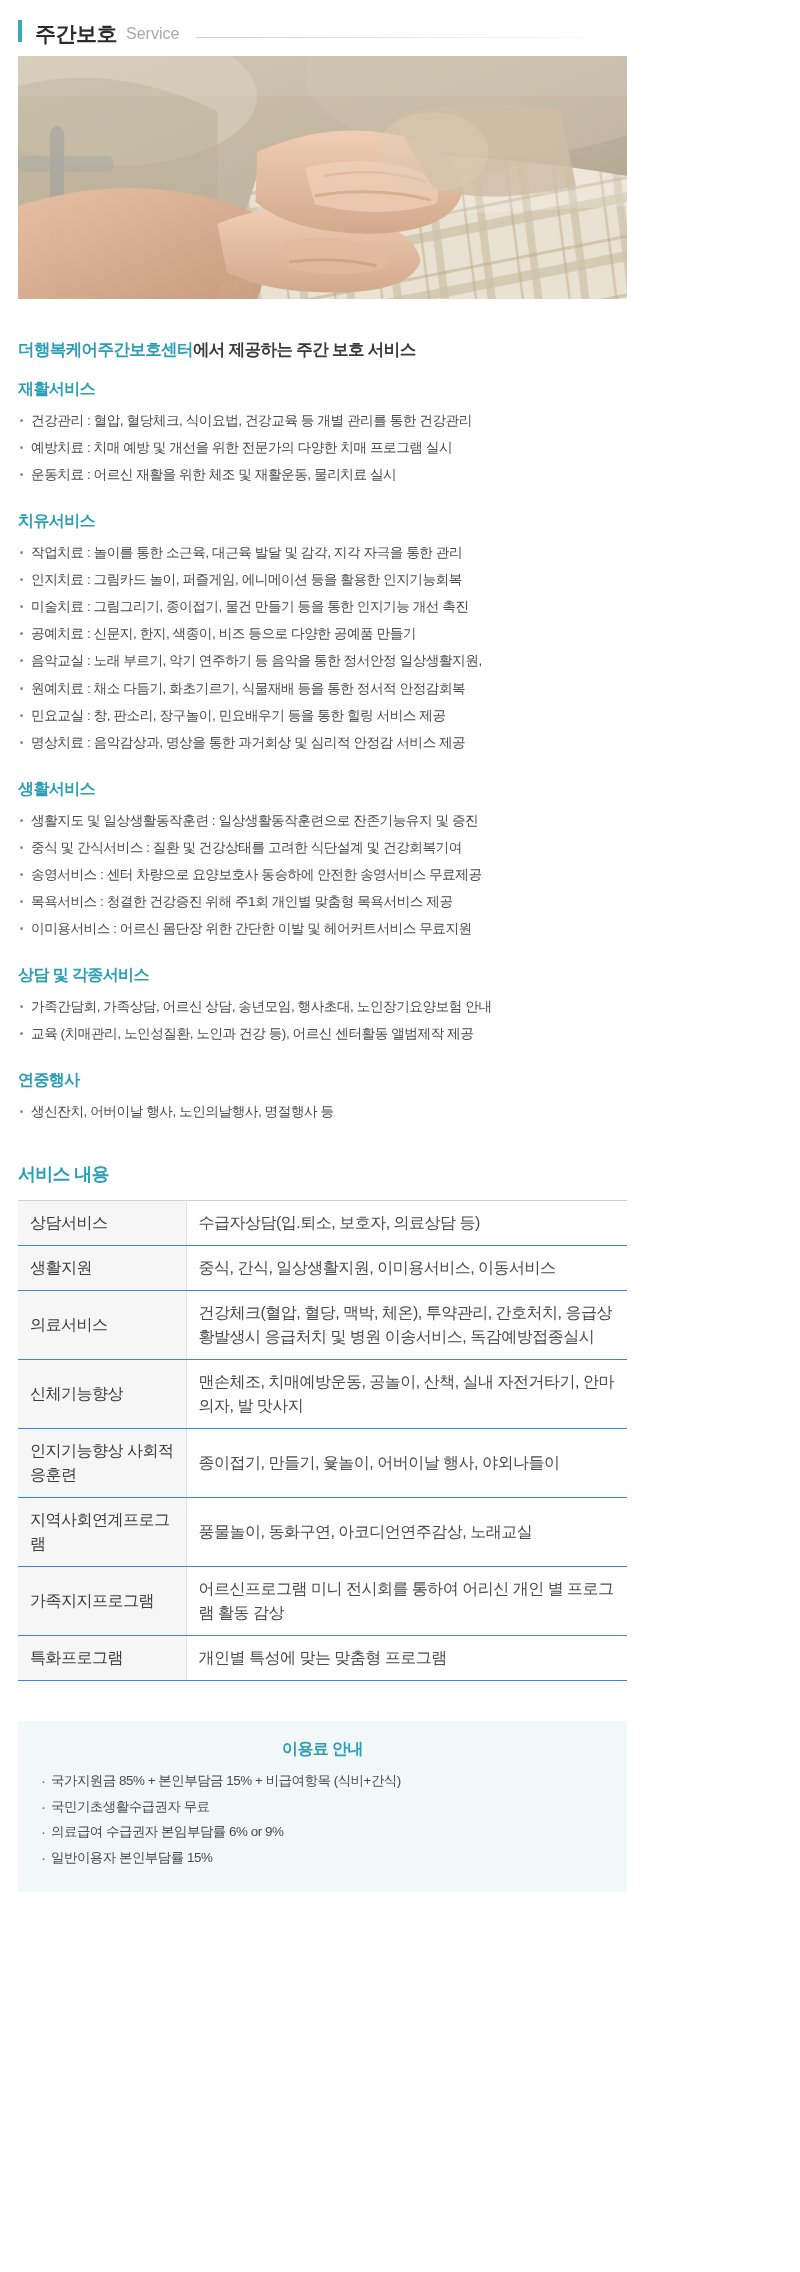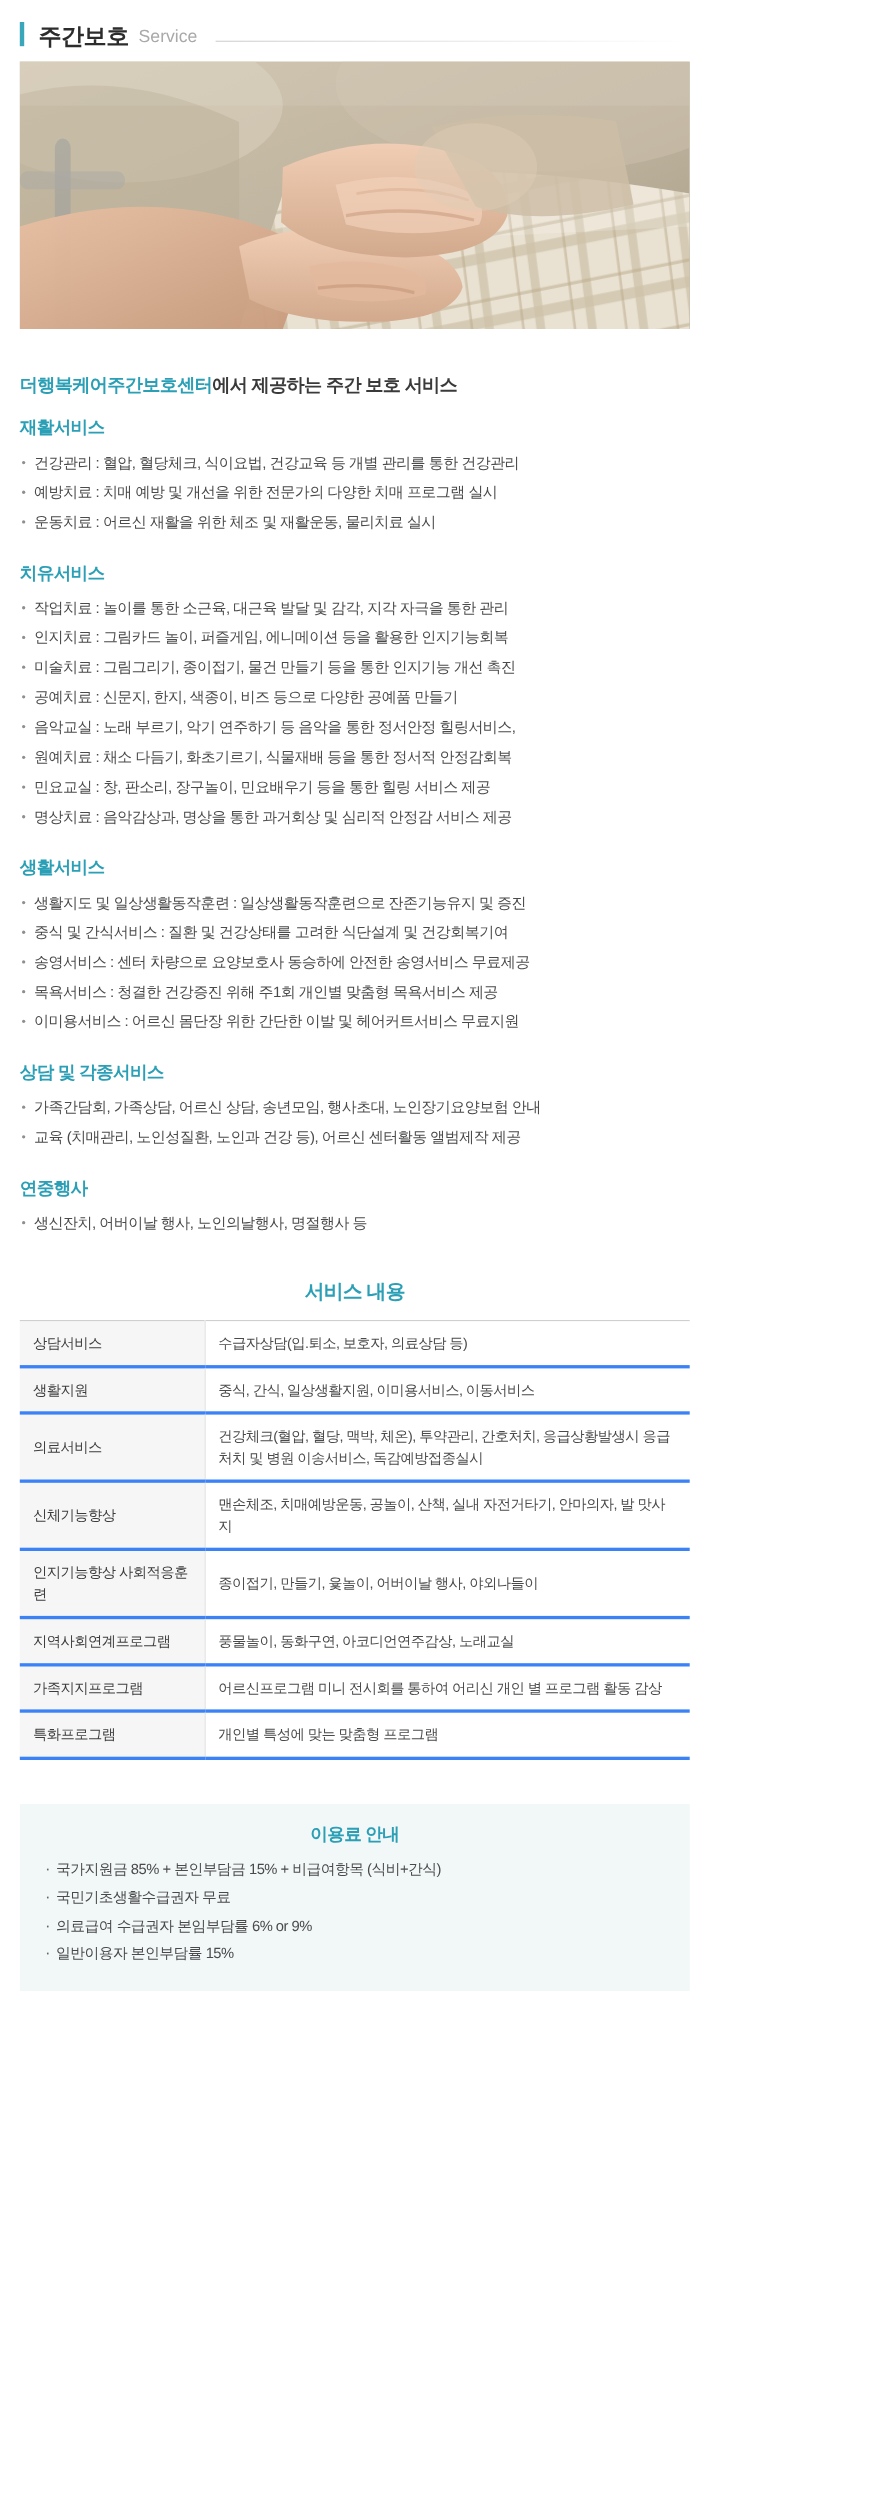--- a/index.html
+++ b/index.html
@@ -111,32 +111,31 @@
     background: #8f8f8f;
   }
 
   
   .block-title {
     margin: 40px 18px 14px 18px;
     font-size: 18px;
     font-weight: bold;
     color: #2a9fb5;
     letter-spacing: -0.7px;
-    text-align: center;
   }
   table.svc {
     width: calc(100% - 36px);
     margin: 0 18px;
     border-collapse: collapse;
     table-layout: fixed;
     border-top: 1px solid #cfcfcf;
   }
   table.svc td {
-    border-bottom: 3px solid #3b82f6;
-    font-size: 13px;
+    border-bottom: 1px solid #3b82f6;
+    font-size: 16px;
     line-height: 1.5;
     letter-spacing: -0.5px;
     padding: 10px 12px;
     vertical-align: middle;
     color: #4a4a4a;
   }
   table.svc td.k {
     width: 168px;
     background: #f6f6f6;
     color: #3c3c3c;
@@ -261,21 +260,21 @@
     </ul>
   </div>
 
   <div class="section">
     <div class="section-title">치유서비스</div>
     <ul class="bullets">
       <li>작업치료 : 놀이를 통한 소근육, 대근육 발달 및 감각, 지각 자극을 통한 관리</li>
       <li>인지치료 : 그림카드 놀이, 퍼즐게임, 에니메이션 등을 활용한 인지기능회복</li>
       <li>미술치료 : 그림그리기, 종이접기, 물건 만들기 등을 통한 인지기능 개선 촉진</li>
       <li>공예치료 : 신문지, 한지, 색종이, 비즈 등으로 다양한 공예품 만들기</li>
-      <li>음악교실 : 노래 부르기, 악기 연주하기 등 음악을 통한 정서안정 힐링서비스,</li>
+      <li>음악교실 : 노래 부르기, 악기 연주하기 등 음악을 통한 정서안정 일상생활지원,</li>
       <li>원예치료 : 채소 다듬기, 화초기르기, 식물재배 등을 통한 정서적 안정감회복</li>
       <li>민요교실 : 창, 판소리, 장구놀이, 민요배우기 등을 통한 힐링 서비스 제공</li>
       <li>명상치료 : 음악감상과, 명상을 통한 과거회상 및 심리적 안정감 서비스 제공</li>
     </ul>
   </div>
 
   <div class="section">
     <div class="section-title">생활서비스</div>
     <ul class="bullets">
       <li>생활지도 및 일상생활동작훈련 : 일상생활동작훈련으로 잔존기능유지 및 증진</li>

